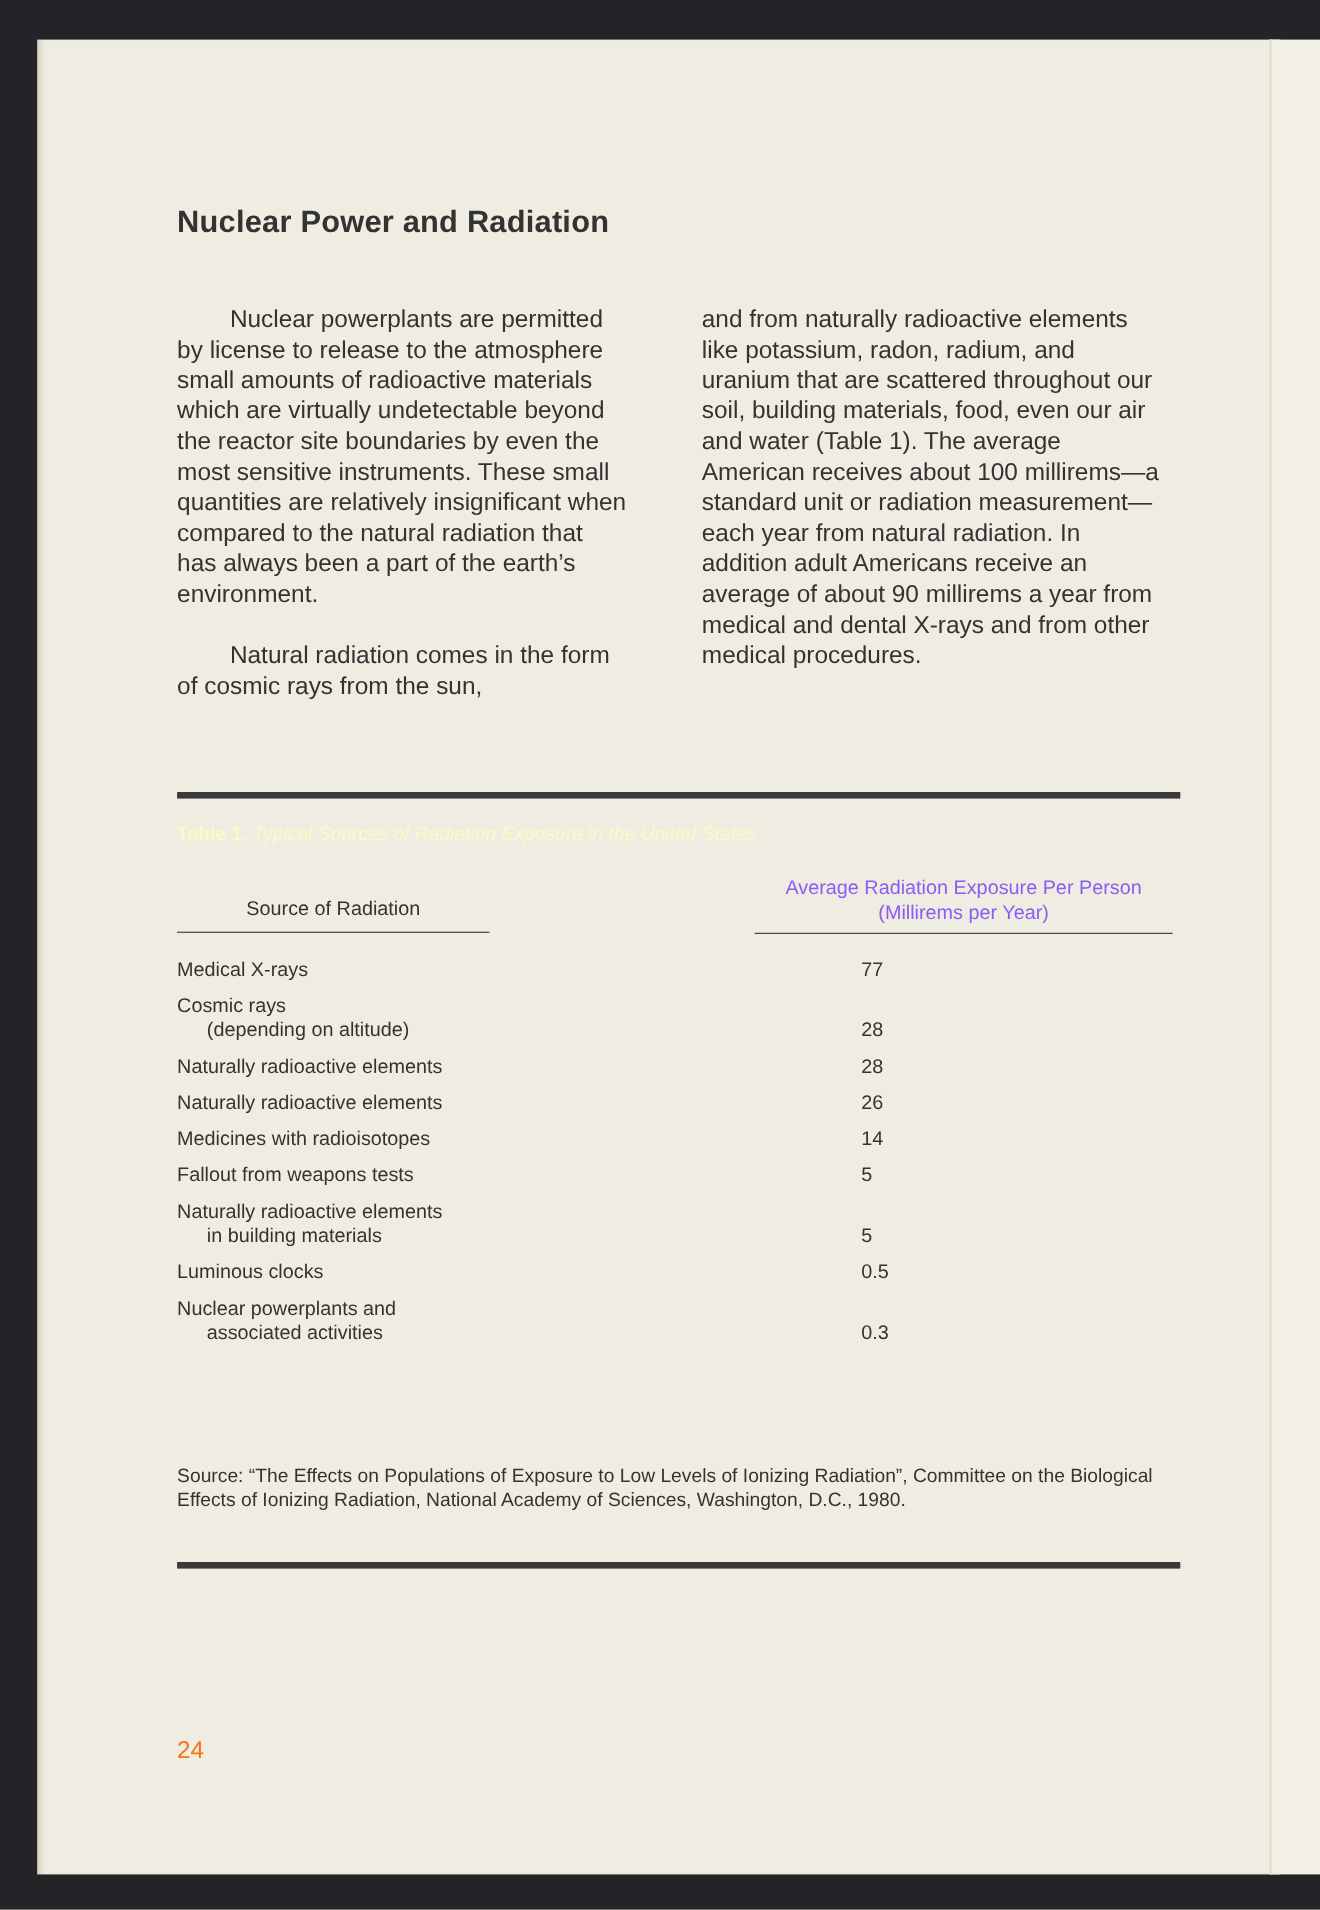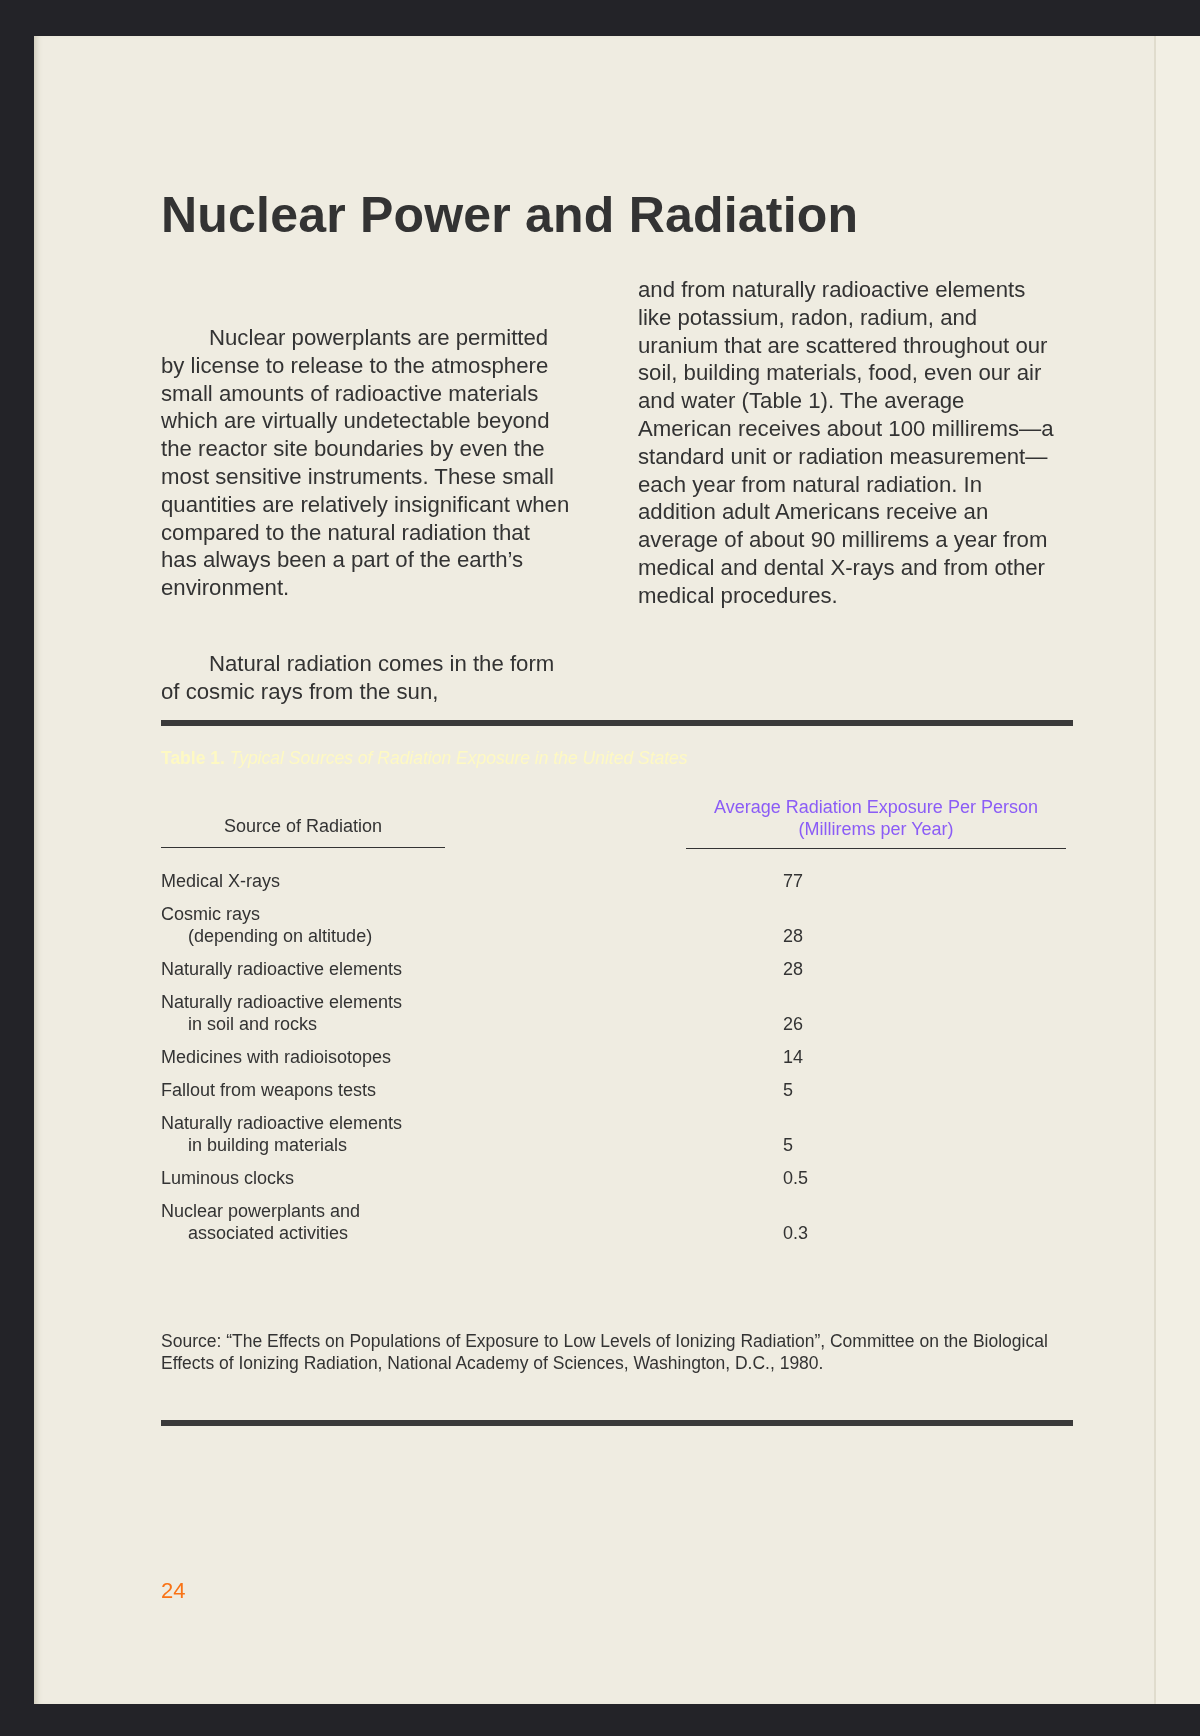--- a/index.html
+++ b/index.html
@@ -14,29 +14,29 @@
     width: 1130px; height: 1668px;
     background: #efece1;
     box-shadow: inset 6px 0 6px -4px #c9c5b6;
   }
   .page-edge {
     position: absolute; top: 36px; left: 1154px; width: 46px; height: 1668px;
     background: #f2efe4; border-left: 2px solid #e0dccd;
   }
   .title {
     position: absolute; top: 186px; left: 161px;
-    font-size: 50px; font-weight: bold; color: #333;
+    font-size: 28px; font-weight: bold; color: #333;
     margin: 0; letter-spacing: 0.2px;
   }
   .col {
     position: absolute; top: 276px; width: 410px;
     font-size: 22.2px; line-height: 27.8px; color: #333;
   }
   .col p { margin: 0 0 27.8px 0; }
-  .col .indent { text-indent: 48px; margin-top: 48px; }
+  .col .indent { text-indent: 48px; }
   .col.left { left: 161px; }
   .col.right { left: 638px; width: 420px; }
   .rule-thick {
     position: absolute; left: 161px; width: 912px; height: 6px;
     background: #3a3a3a;
   }
   .table-caption {
     position: absolute; top: 748px; left: 161px;
     font-size: 17.5px; color: #fef9c3;
   }
@@ -108,21 +108,21 @@
     </div>
     <div class="row">
       <div class="src"><span>Cosmic rays</span><span class="l2">(depending on altitude)</span></div>
       <div class="val">28</div>
     </div>
     <div class="row">
       <div class="src"><span>Naturally radioactive elements</span></div>
       <div class="val">28</div>
     </div>
     <div class="row">
-      <div class="src"><span>Naturally radioactive elements</span><span class="l2">in soil and rocks</span></div>
+      <div class="src"><span>Naturally radioactive elements</span></div>
       <div class="val">26</div>
     </div>
     <div class="row">
       <div class="src"><span>Medicines with radioisotopes</span></div>
       <div class="val">14</div>
     </div>
     <div class="row">
       <div class="src"><span>Fallout from weapons tests</span></div>
       <div class="val">5</div>
     </div>

